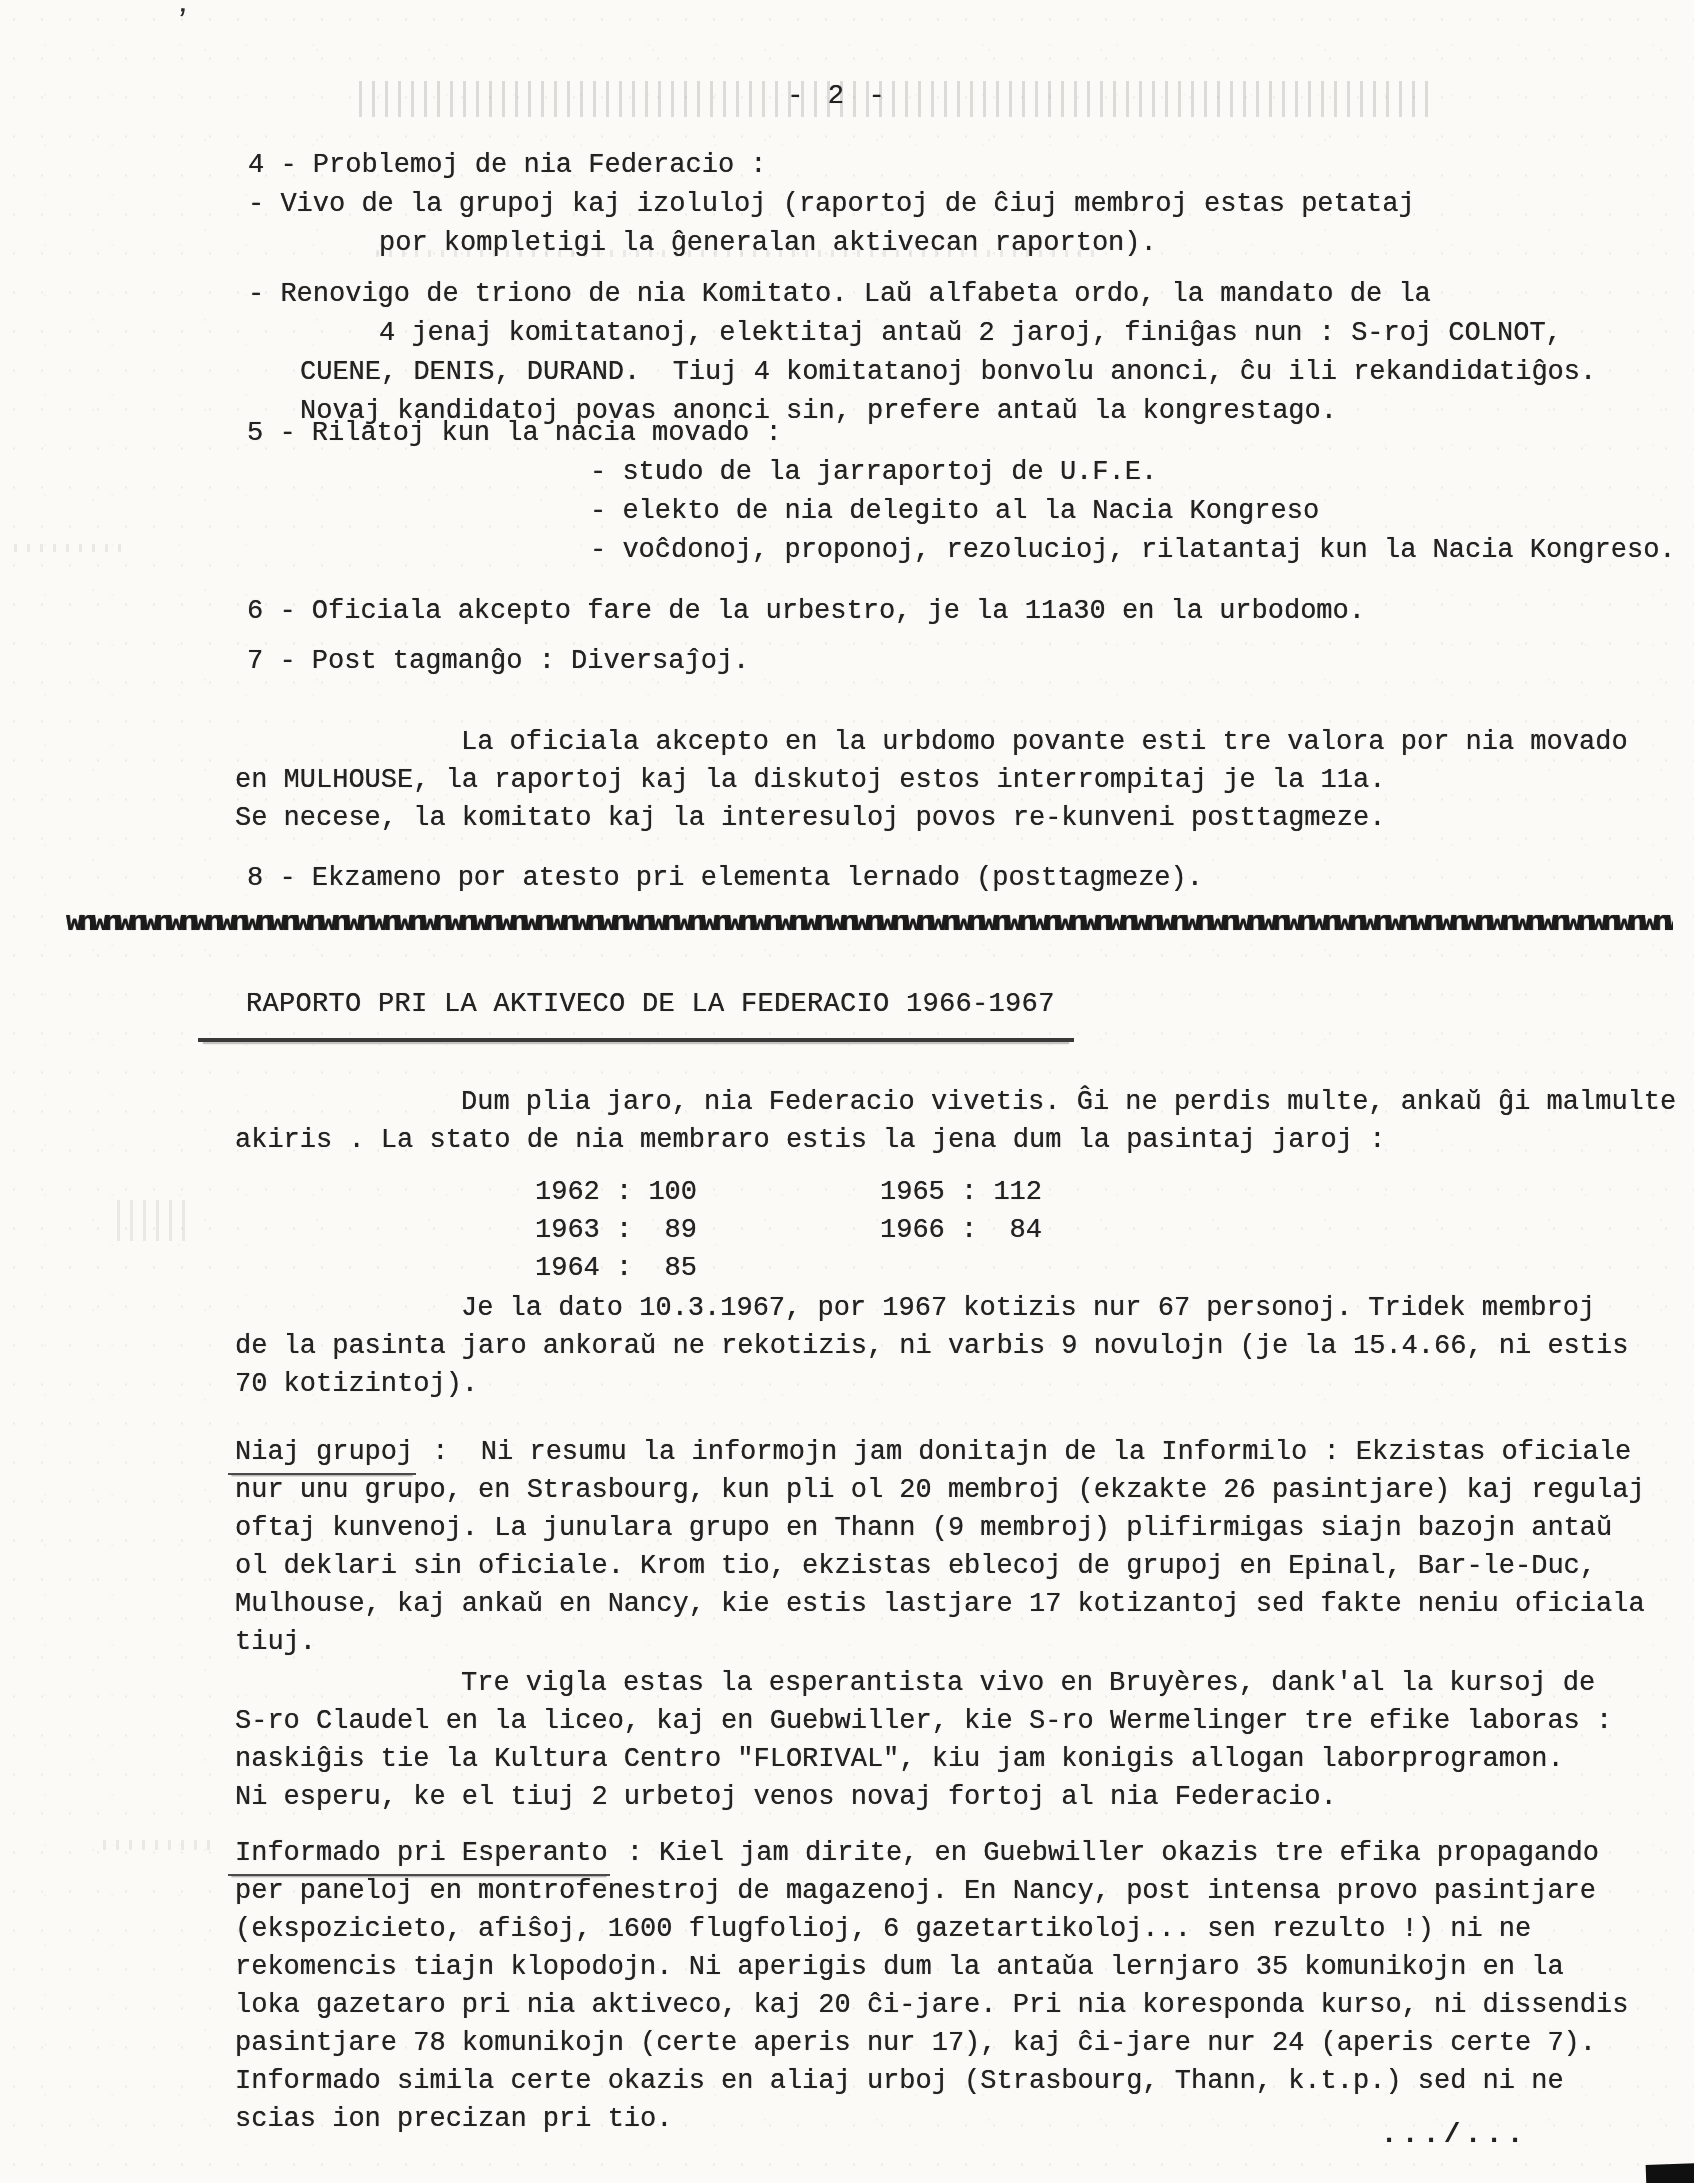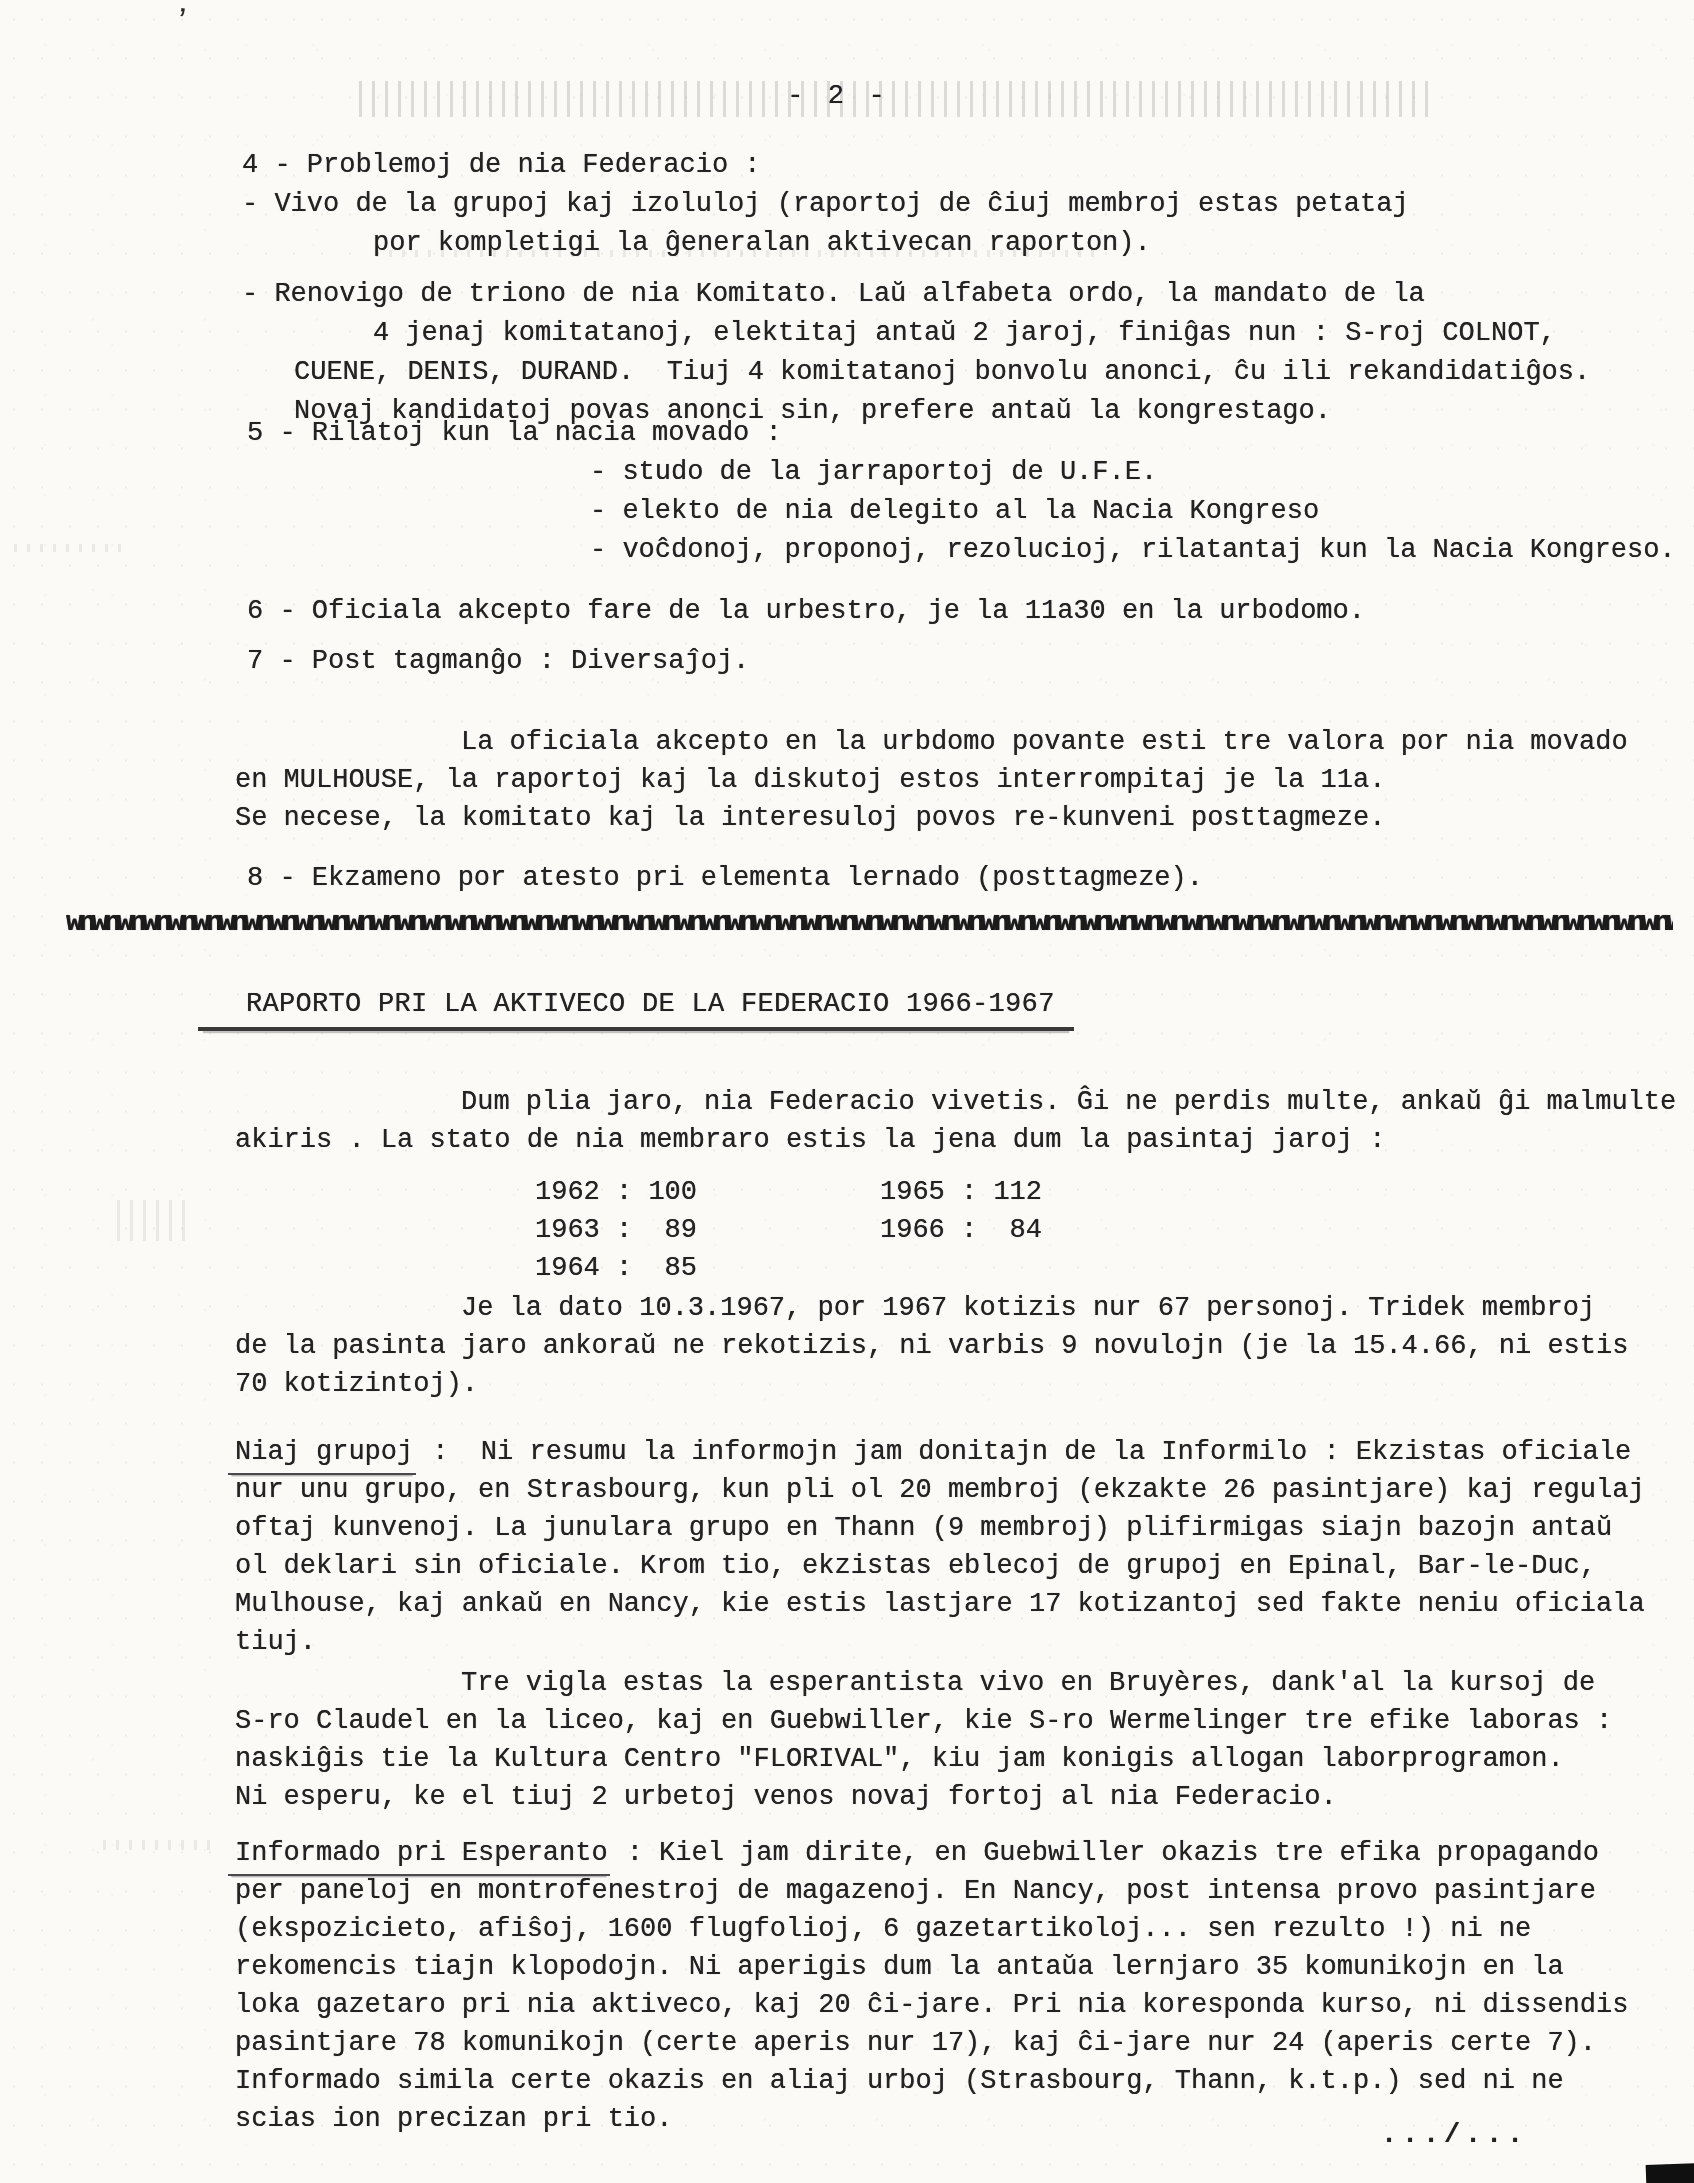--- a/index.html
+++ b/index.html
@@ -33,21 +33,21 @@
   .ind-b{}
   .ind-c{margin-left:131px;}
   .ind-d{margin-left:52px;}
   .ind-sub5{margin-left:343px;}
   .gap-top{margin-top:12.4px;}
   .fl-indent{text-indent:226px;}
   .page-number{position:absolute;top:77px;left:0;width:1676px;text-align:center;letter-spacing:4.1px;}
   .stats-left{display:inline-block;width:345px;}
   .title-underline{
     display:inline-block;
-    margin-left:-48px;padding-left:48px;padding-right:19.3px;padding-bottom:4px;
+    margin-left:-48px;padding-left:48px;padding-right:19.3px;padding-bottom:15px;
     border-bottom:4.8px solid rgba(30,30,30,0.88);
     box-shadow:0 7px 0 -4.8px rgba(30,30,30,0.25);
     letter-spacing:0.3px;
   }
   .u-lead{
     display:inline-block;
     margin-left:-7px;padding-left:7px;padding-right:2.8px;padding-bottom:2.1px;
     border-bottom:2.8px solid rgba(30,30,30,0.8);
     box-shadow:0 4.8px 0 -3.4px rgba(30,30,30,0.3);
   }
@@ -73,21 +73,21 @@
   <div class="top-mark">ʼ</div>
 
   <div class="smudge" style="top:81px;left:359px;width:1076px;height:36px;"></div>
   <div class="smudge soft" style="top:250px;left:376px;width:724px;height:7px;"></div>
   <div class="smudge soft" style="top:544px;left:14px;width:117px;height:8.3px;"></div>
   <div class="smudge soft" style="top:1200px;left:117px;width:76px;height:41px;"></div>
   <div class="smudge soft" style="top:1840px;left:103px;width:117px;height:9.7px;"></div>
 
   <div class="page-number line">- 2 -</div>
 
-  <div class="sec lh57" style="top:146px;left:242px;">
+  <div class="sec lh57" style="top:146px;left:248px;">
     <div class="line">4 - Problemoj de nia Federacio :</div>
     <div class="line ind-b">- Vivo de la grupoj kaj izoluloj (raportoj de ĉiuj membroj estas petataj</div>
     <div class="line ind-c">por kompletigi la ĝeneralan aktivecan raporton).</div>
     <div class="line ind-b gap-top">- Renovigo de triono de nia Komitato. Laŭ alfabeta ordo, la mandato de la</div>
     <div class="line ind-c">4 jenaj komitatanoj, elektitaj antaŭ 2 jaroj, finiĝas nun : S-roj COLNOT,</div>
     <div class="line ind-d">CUENE, DENIS, DURAND.  Tiuj 4 komitatanoj bonvolu anonci, ĉu ili rekandidatiĝos.</div>
     <div class="line ind-d">Novaj kandidatoj povas anonci sin, prefere antaŭ la kongrestago.</div>
   </div>
 
   <div class="sec lh56" style="top:414px;left:247px;">

